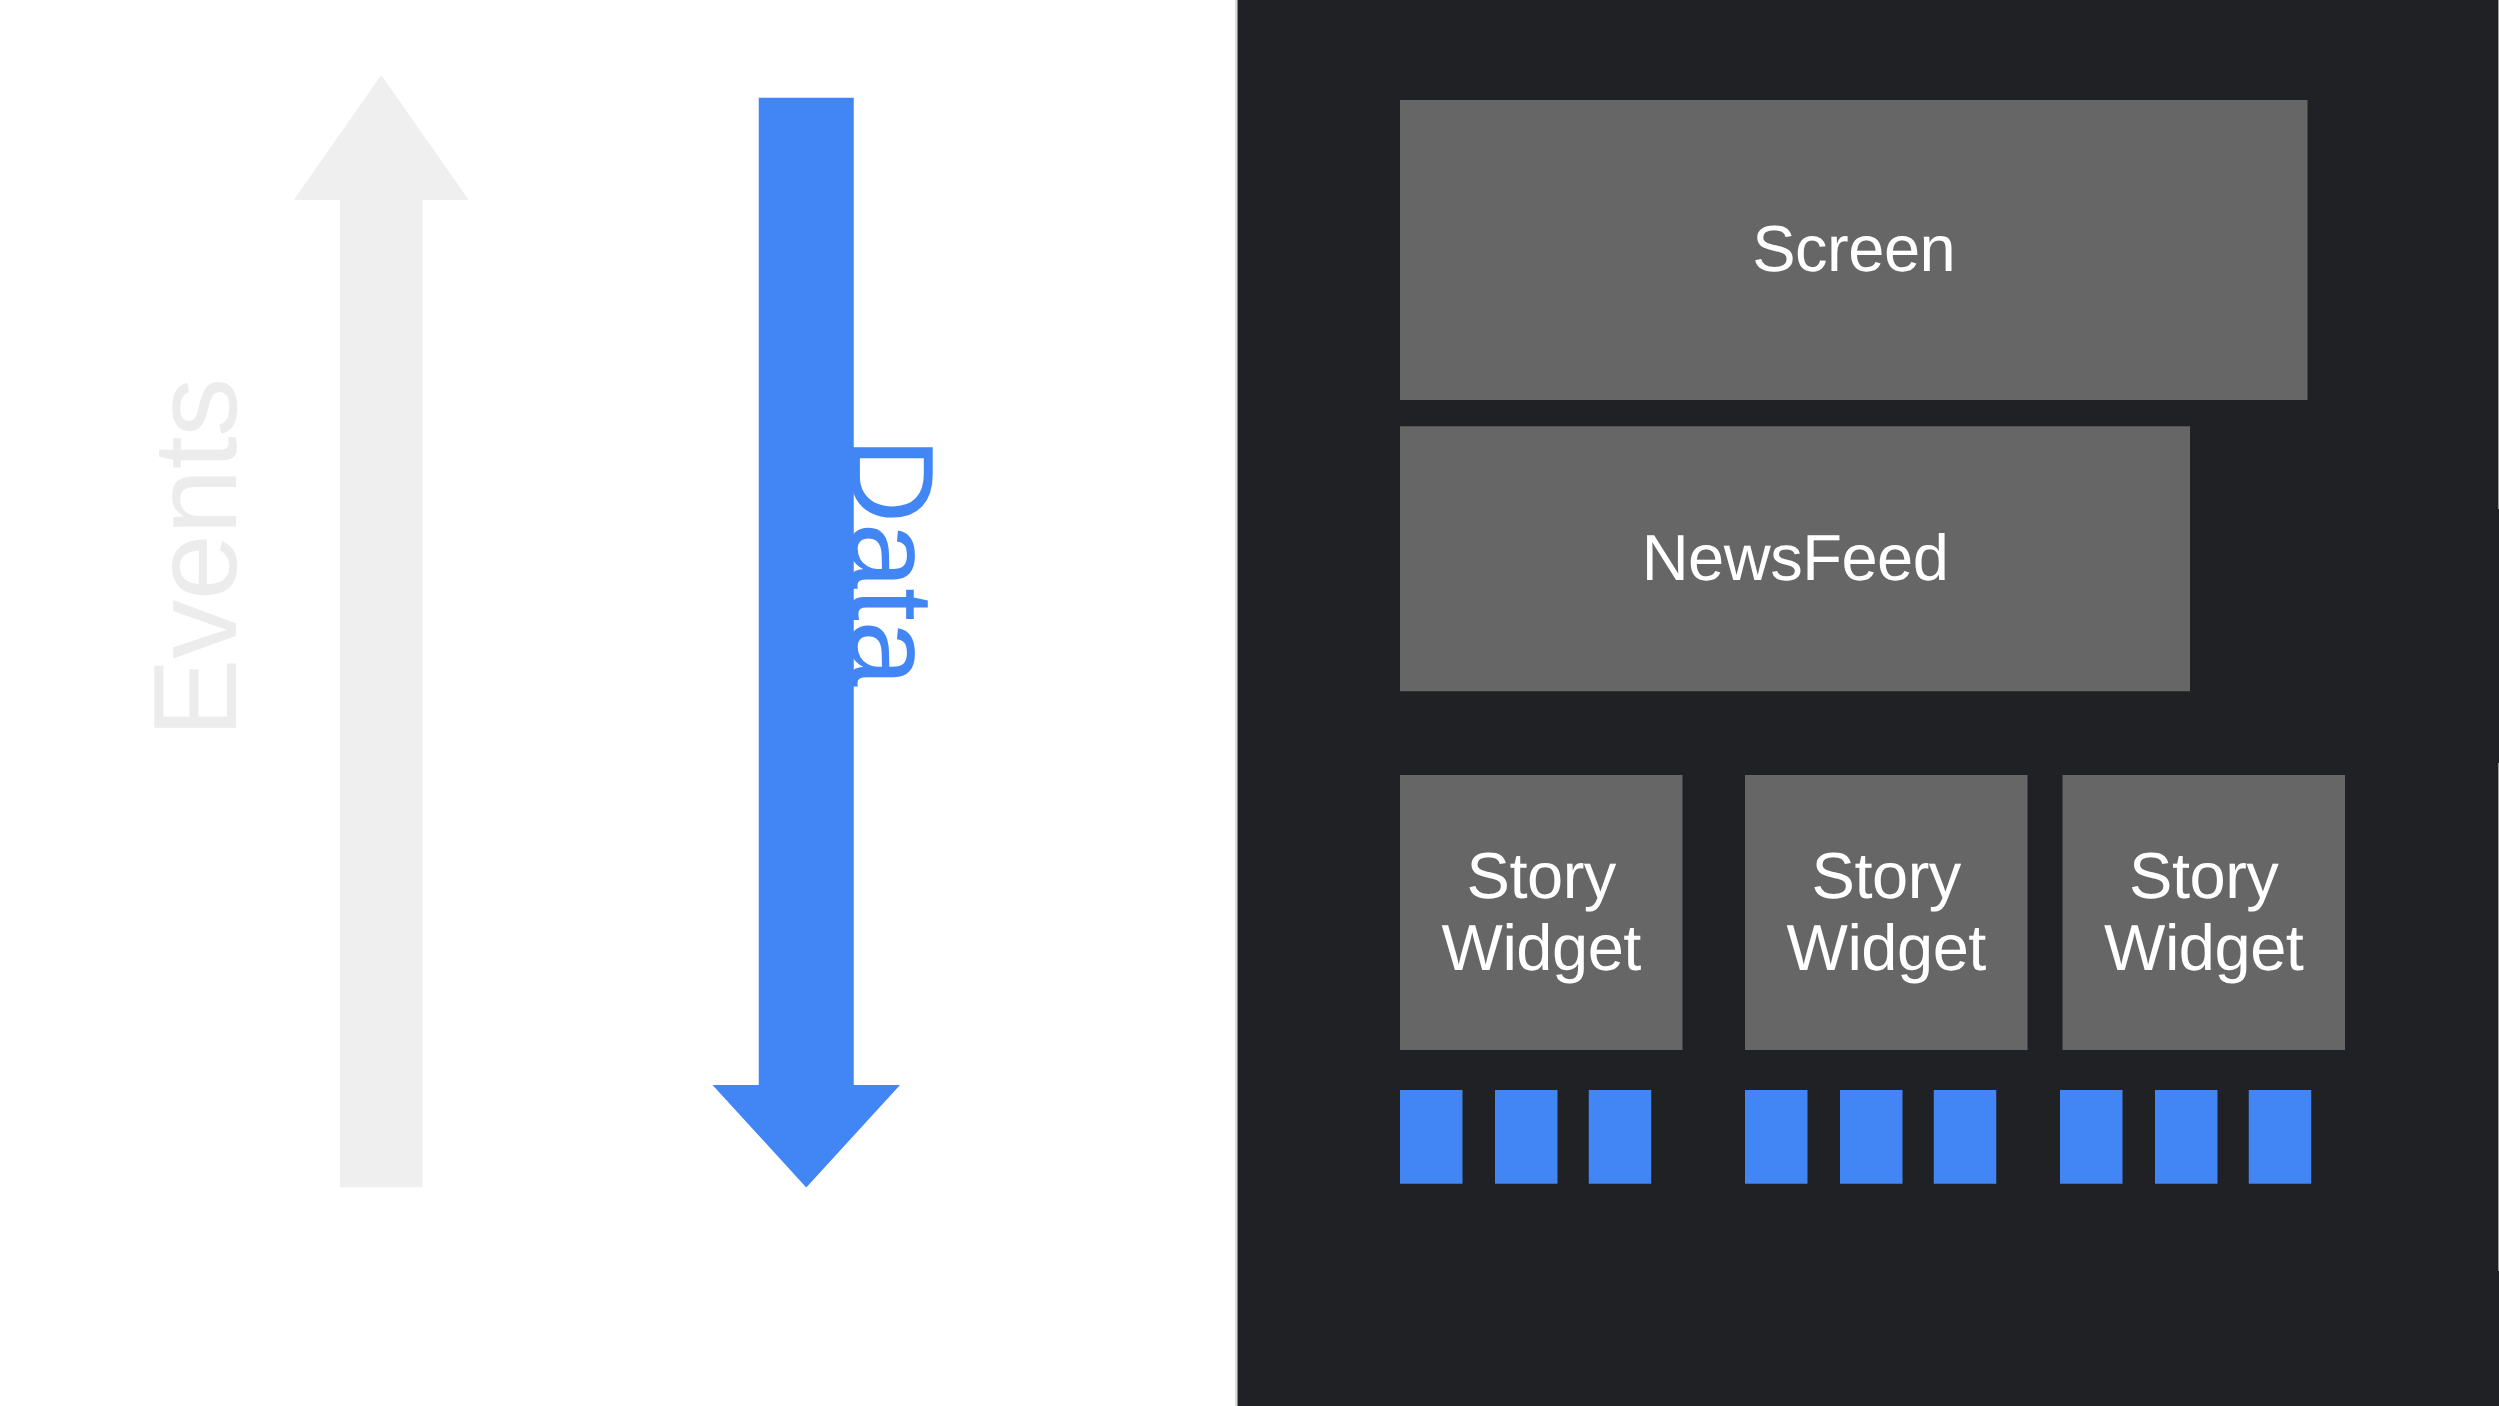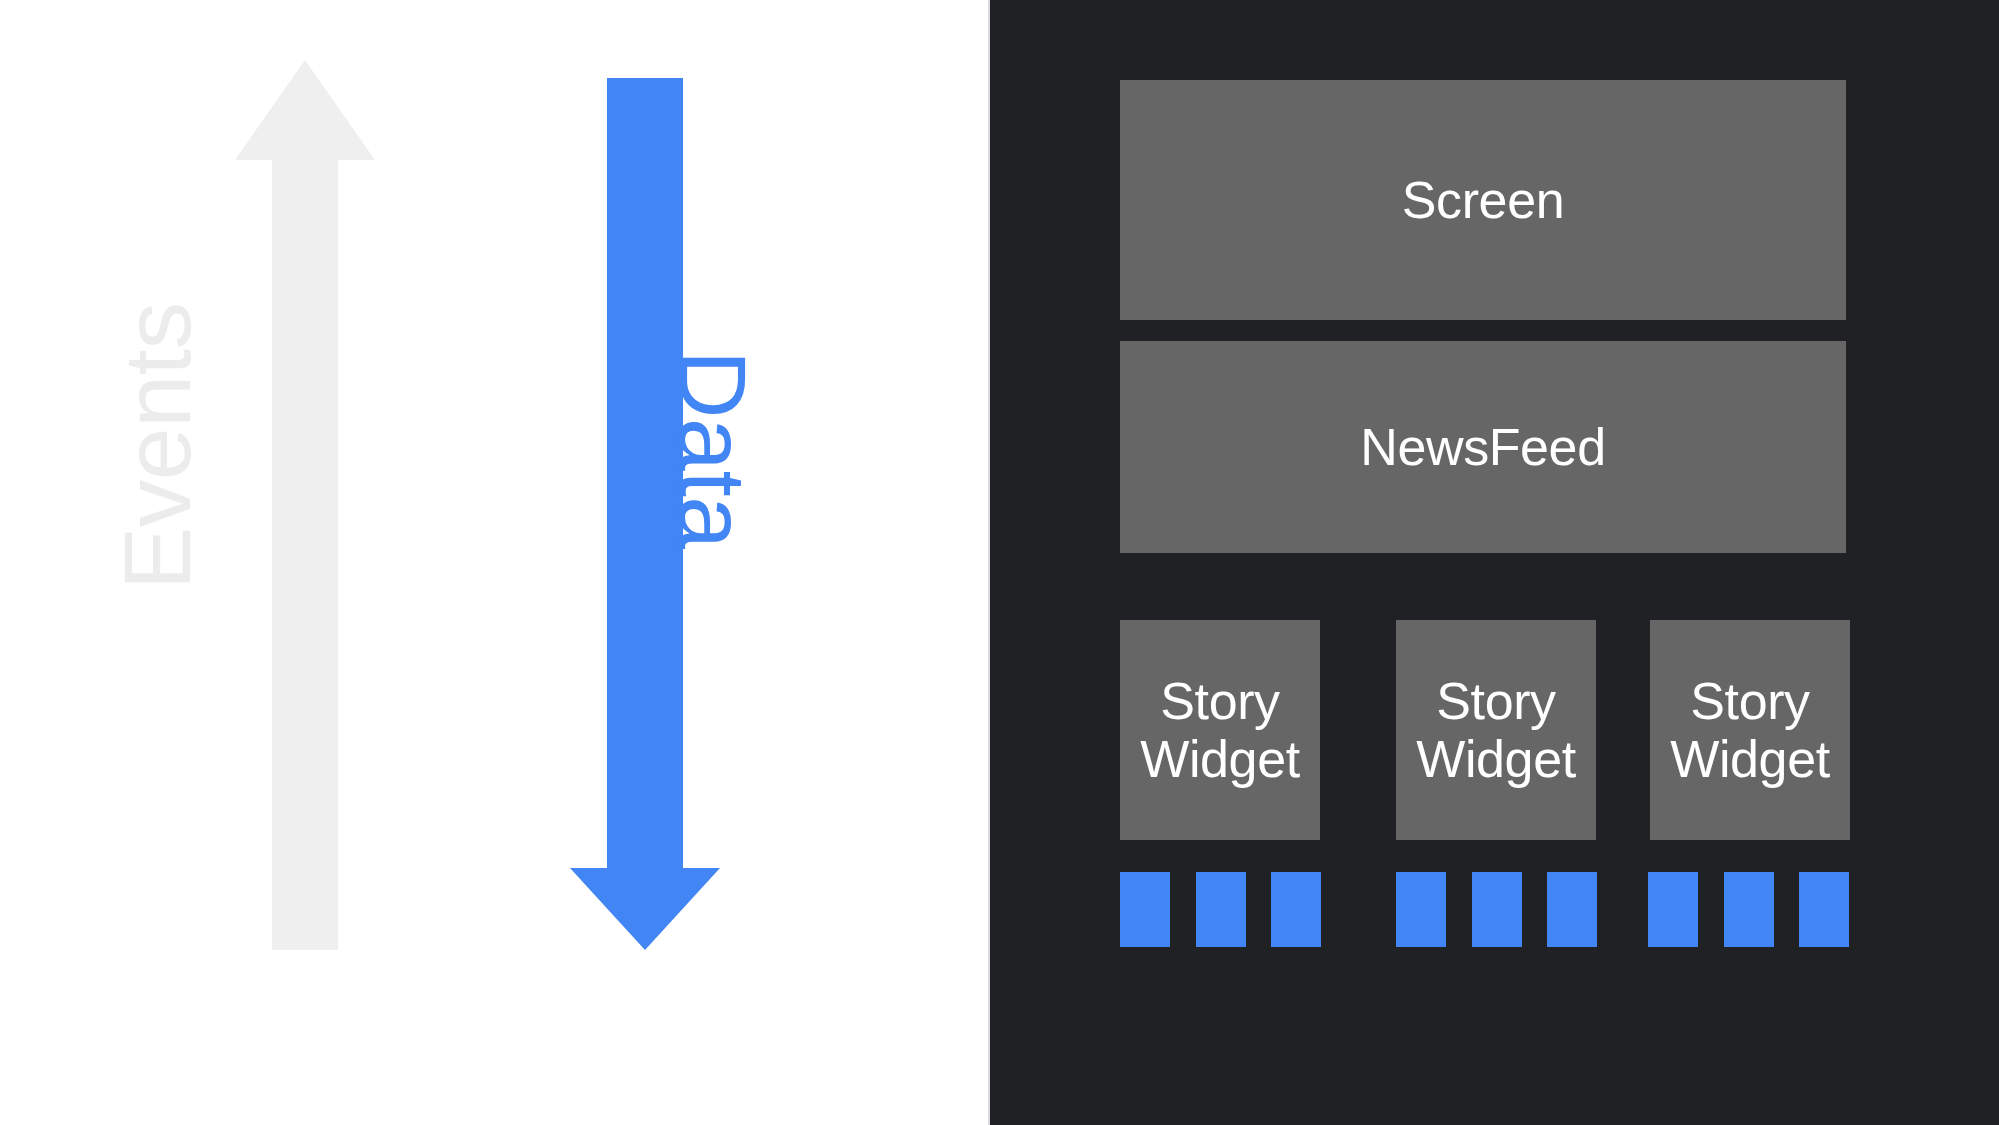--- a/index.html
+++ b/index.html
@@ -83,24 +83,24 @@
     align-items: center;
     justify-content: center;
     text-align: center;
     font-size: 52px;
     font-weight: 400;
     line-height: 1.12;
     letter-spacing: -0.4px;
   }
 
   #box-screen   { left: 130px; top: 80px;  width: 726px; height: 240px; }
-  #box-newsfeed { left: 130px; top: 341px; width: 726px; height: 212px; }
+  #box-newsfeed { left: 130px; top: 341px; width: 632px; height: 212px; }
 
   .story-box {
-    width: 200px;
+    width: 226px;
     height: 220px;
     top: 620px;
   }
   #story-box-1 { left: 130px; }
   #story-box-2 { left: 406px; }
   #story-box-3 { left: 660px; }
 
   .story-label {
     white-space: pre-line;
   }

